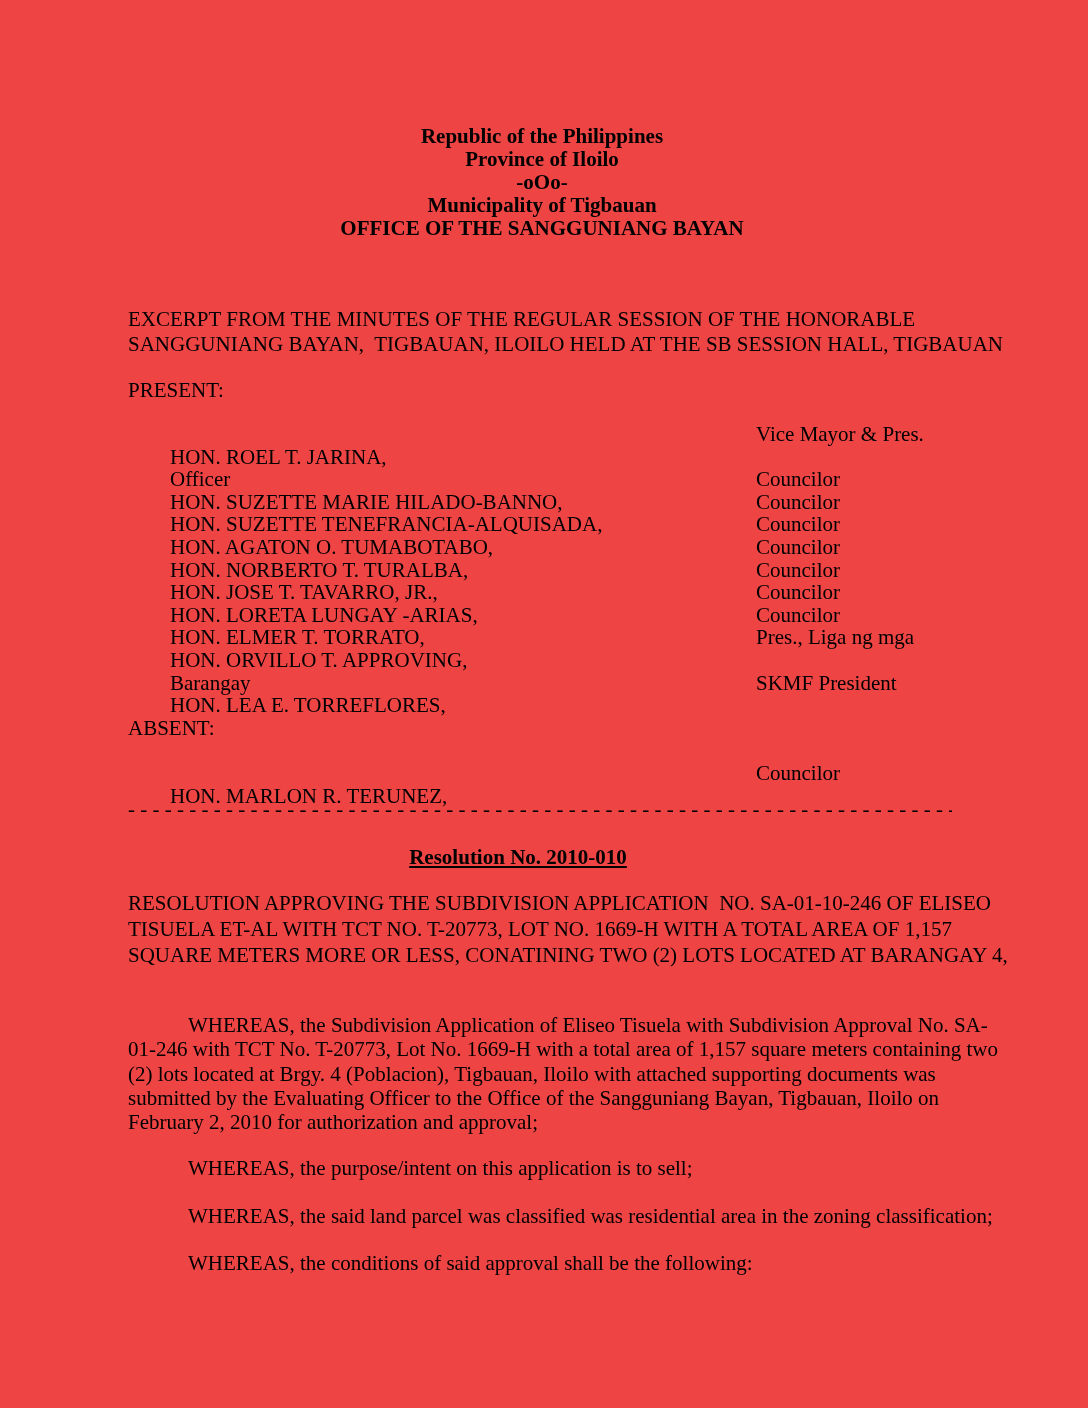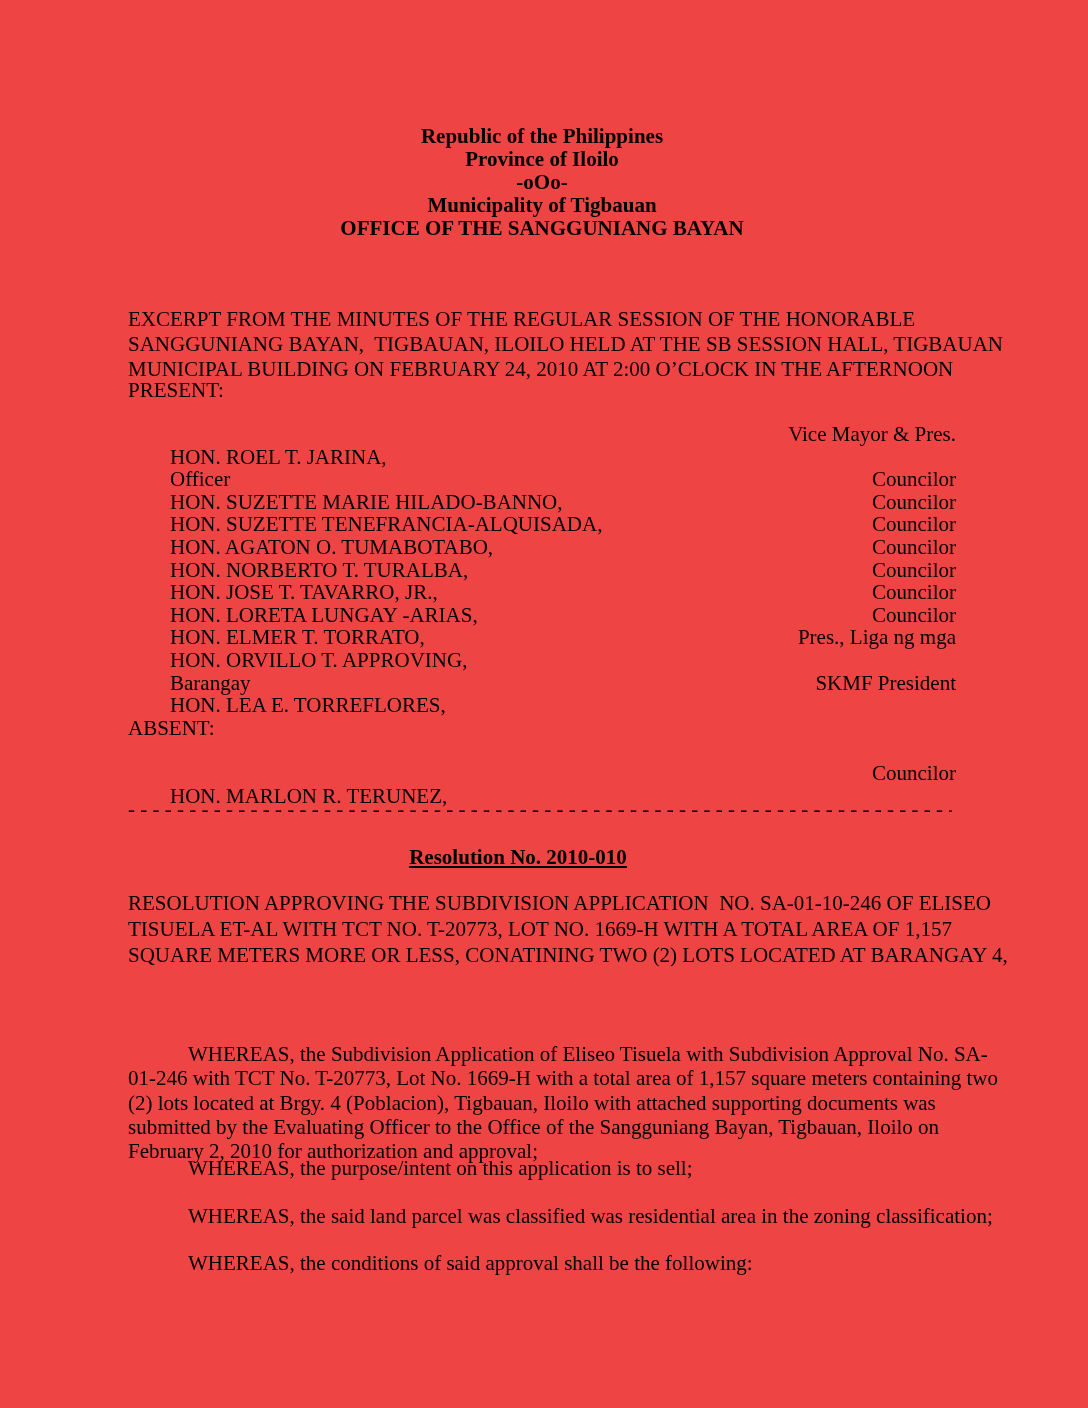--- a/index.html
+++ b/index.html
@@ -27,32 +27,32 @@
   .excerpt { top: 281px; line-height: 25px; margin-top: 26px; }
   .present-label { top: 379px; line-height: 23px; }
   .present-list { top: 423px; }
   .absent-label { top: 717px; line-height: 23px; }
   .absent-list { top: 762px; }
 
   .row { position: relative; height: 22.6px; line-height: 22.6px; white-space: pre; }
   .row-left { display: inline-block; font-family: Liberation Serif, serif; }
   .row-right {
     position: absolute; right: 0; top: 0;
-    width: 200px; text-align: right; white-space: pre;
+    width: 200px; text-align: left; white-space: pre;
   }
 
   .separator {
     top: 798px; line-height: 23px;
     width: 824px; overflow: hidden; white-space: pre;
   }
 
   .res-number { top: 846px; margin-left: -24px; text-align: center; font-weight: bold; line-height: 23px; text-decoration: underline; }
   .res-para { top: 890px; line-height: 26px; }
 
-  .whereas-1 { top: 1013px; line-height: 24.3px; margin-top: 29px; }
+  .whereas-1 { top: 1013px; line-height: 24.3px; }
   .whereas-2 { top: 1156px; line-height: 24px; }
   .whereas-3 { top: 1204px; line-height: 24px; }
   .whereas-4 { top: 1251px; line-height: 24px; }
 
   .indent { padding-left: 60px; }
 </style>
 </head>
 <body>
 
 <div class="page">
@@ -62,21 +62,20 @@
       <div class="line">Republic of the Philippines</div>
       <div class="line">Province of Iloilo</div>
       <div class="line">-oOo-</div>
       <div class="line">Municipality of Tigbauan</div>
       <div class="line">OFFICE OF THE SANGGUNIANG BAYAN</div>
     </div>
 
     <div class="block excerpt">
       <div class="line">EXCERPT FROM THE MINUTES OF THE REGULAR SESSION OF THE HONORABLE</div>
       <div class="line">SANGGUNIANG BAYAN,  TIGBAUAN, ILOILO HELD AT THE SB SESSION HALL, TIGBAUAN</div>
-      <div class="line">MUNICIPAL BUILDING ON FEBRUARY 24, 2010 AT 2:00 O’CLOCK IN THE AFTERNOON</div>
     </div>
 
     <div class="block present-label line">PRESENT:</div>
 
     <div class="block present-list">
       <div class="row">
         <span class="row-left">HON. ROEL T. JARINA,</span>
         <span class="row-right">Vice Mayor &amp; Pres.</span>
       </div>
       <div class="row">

